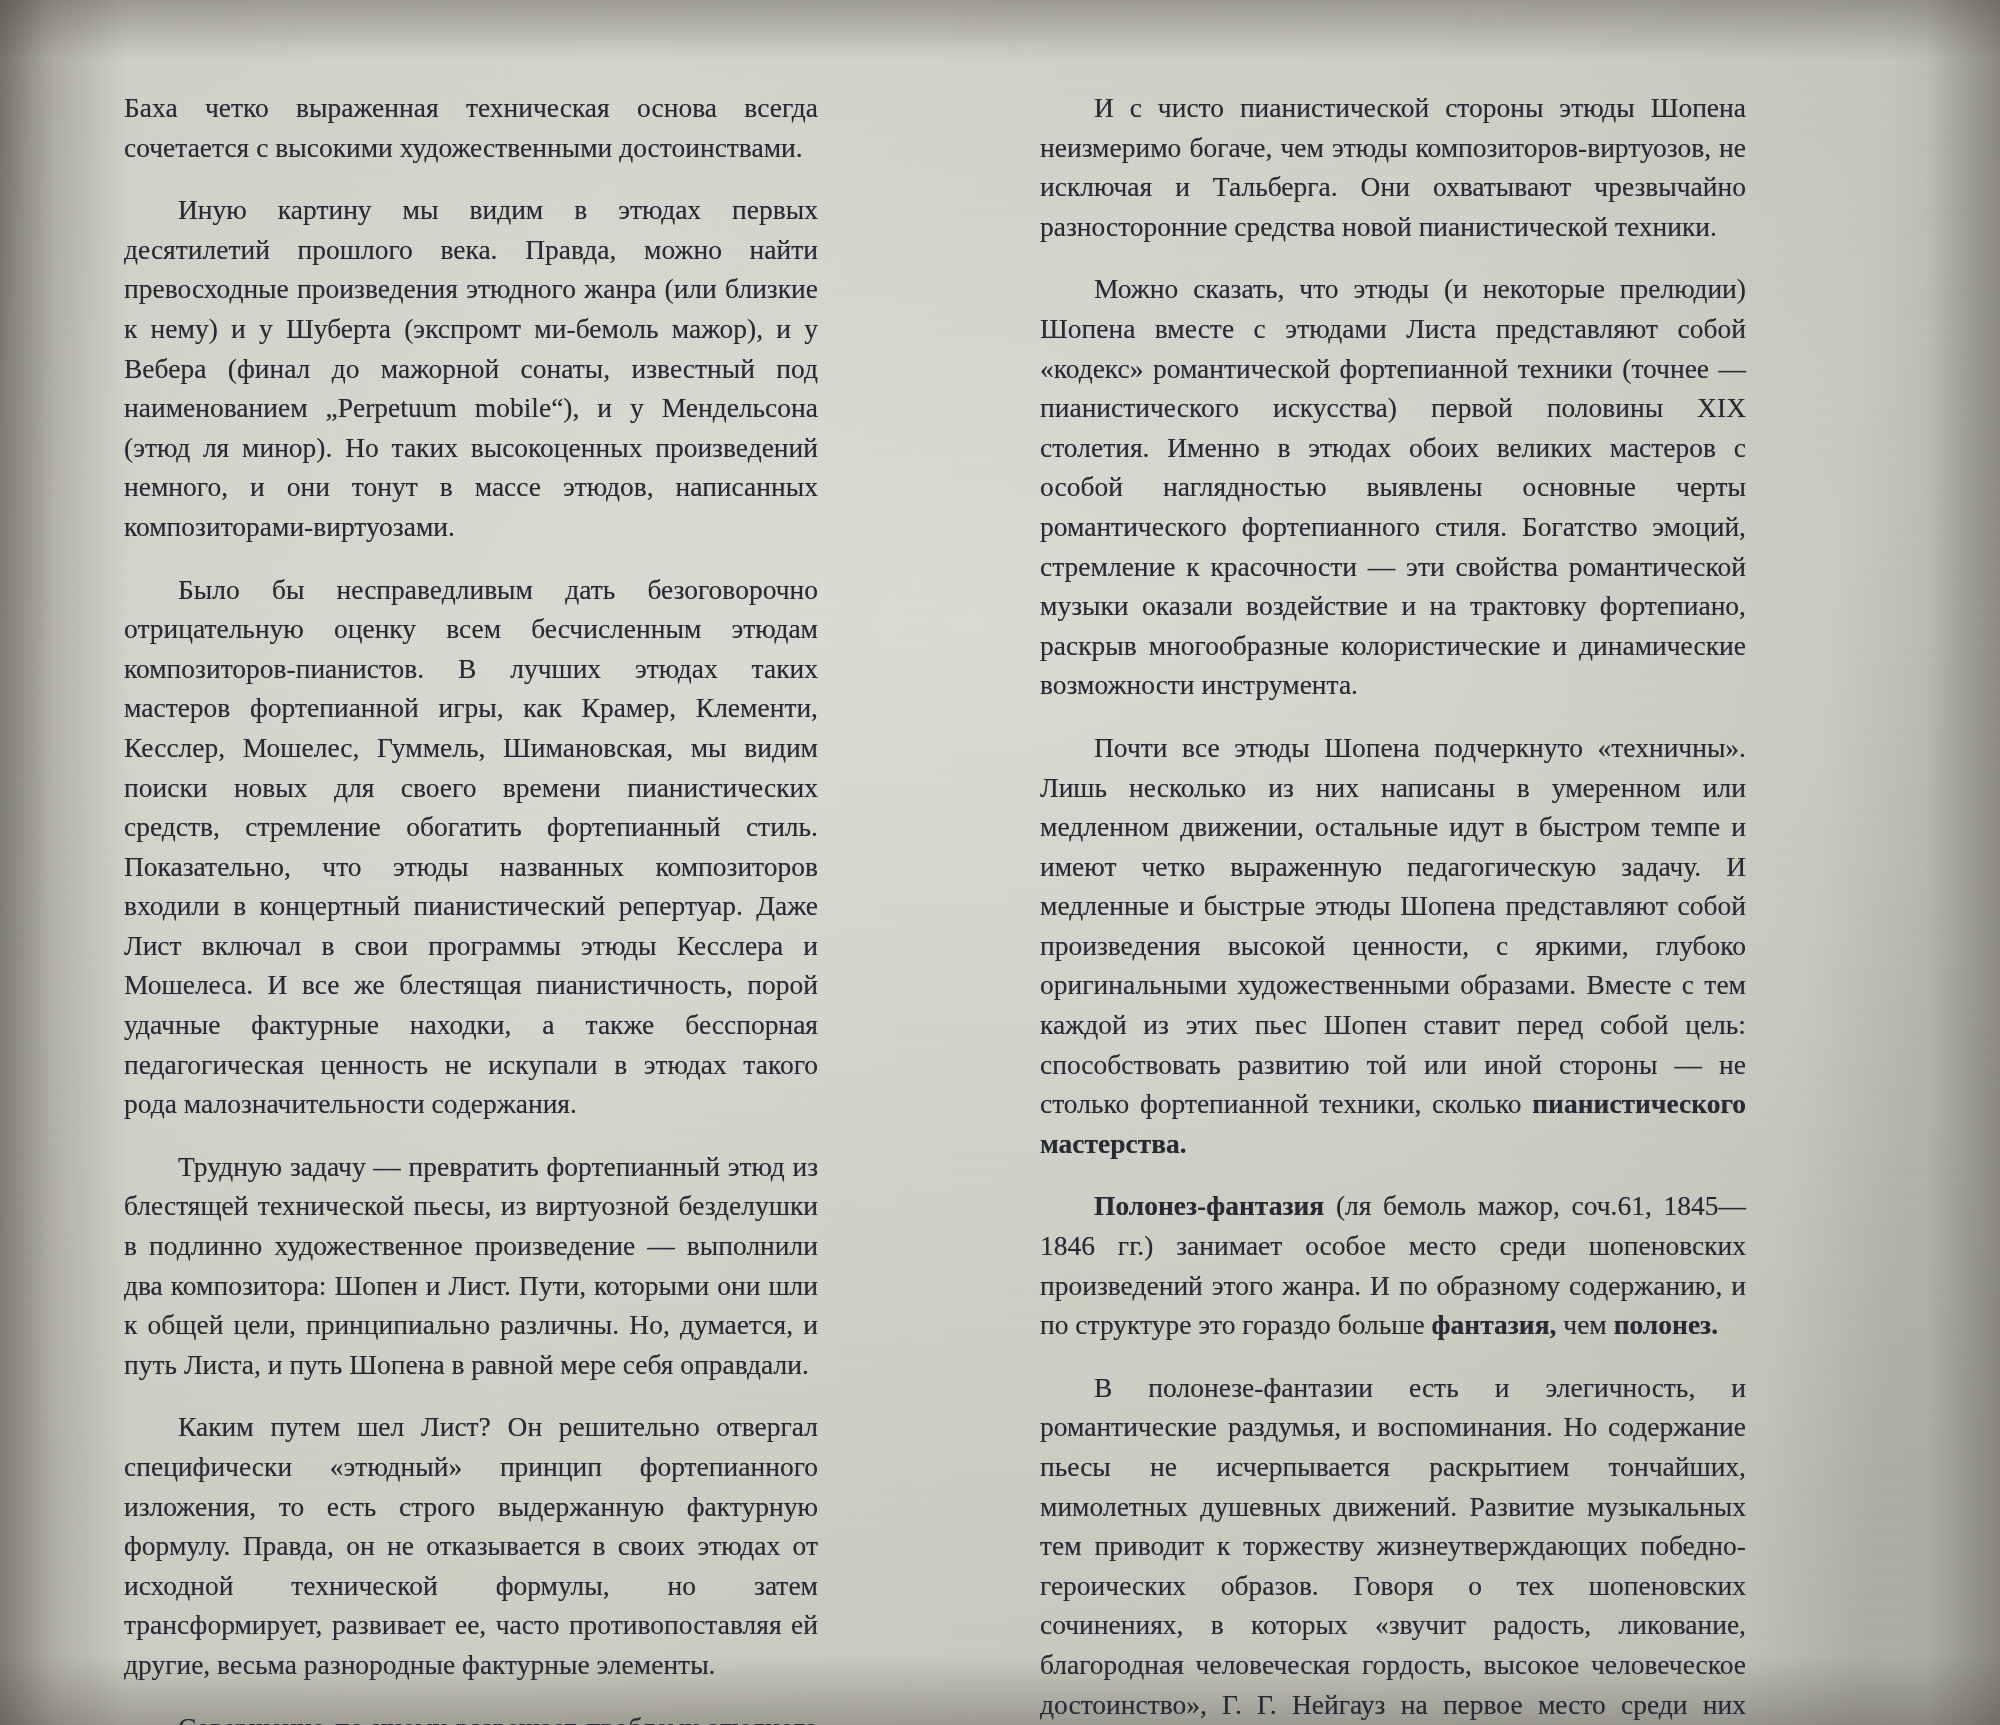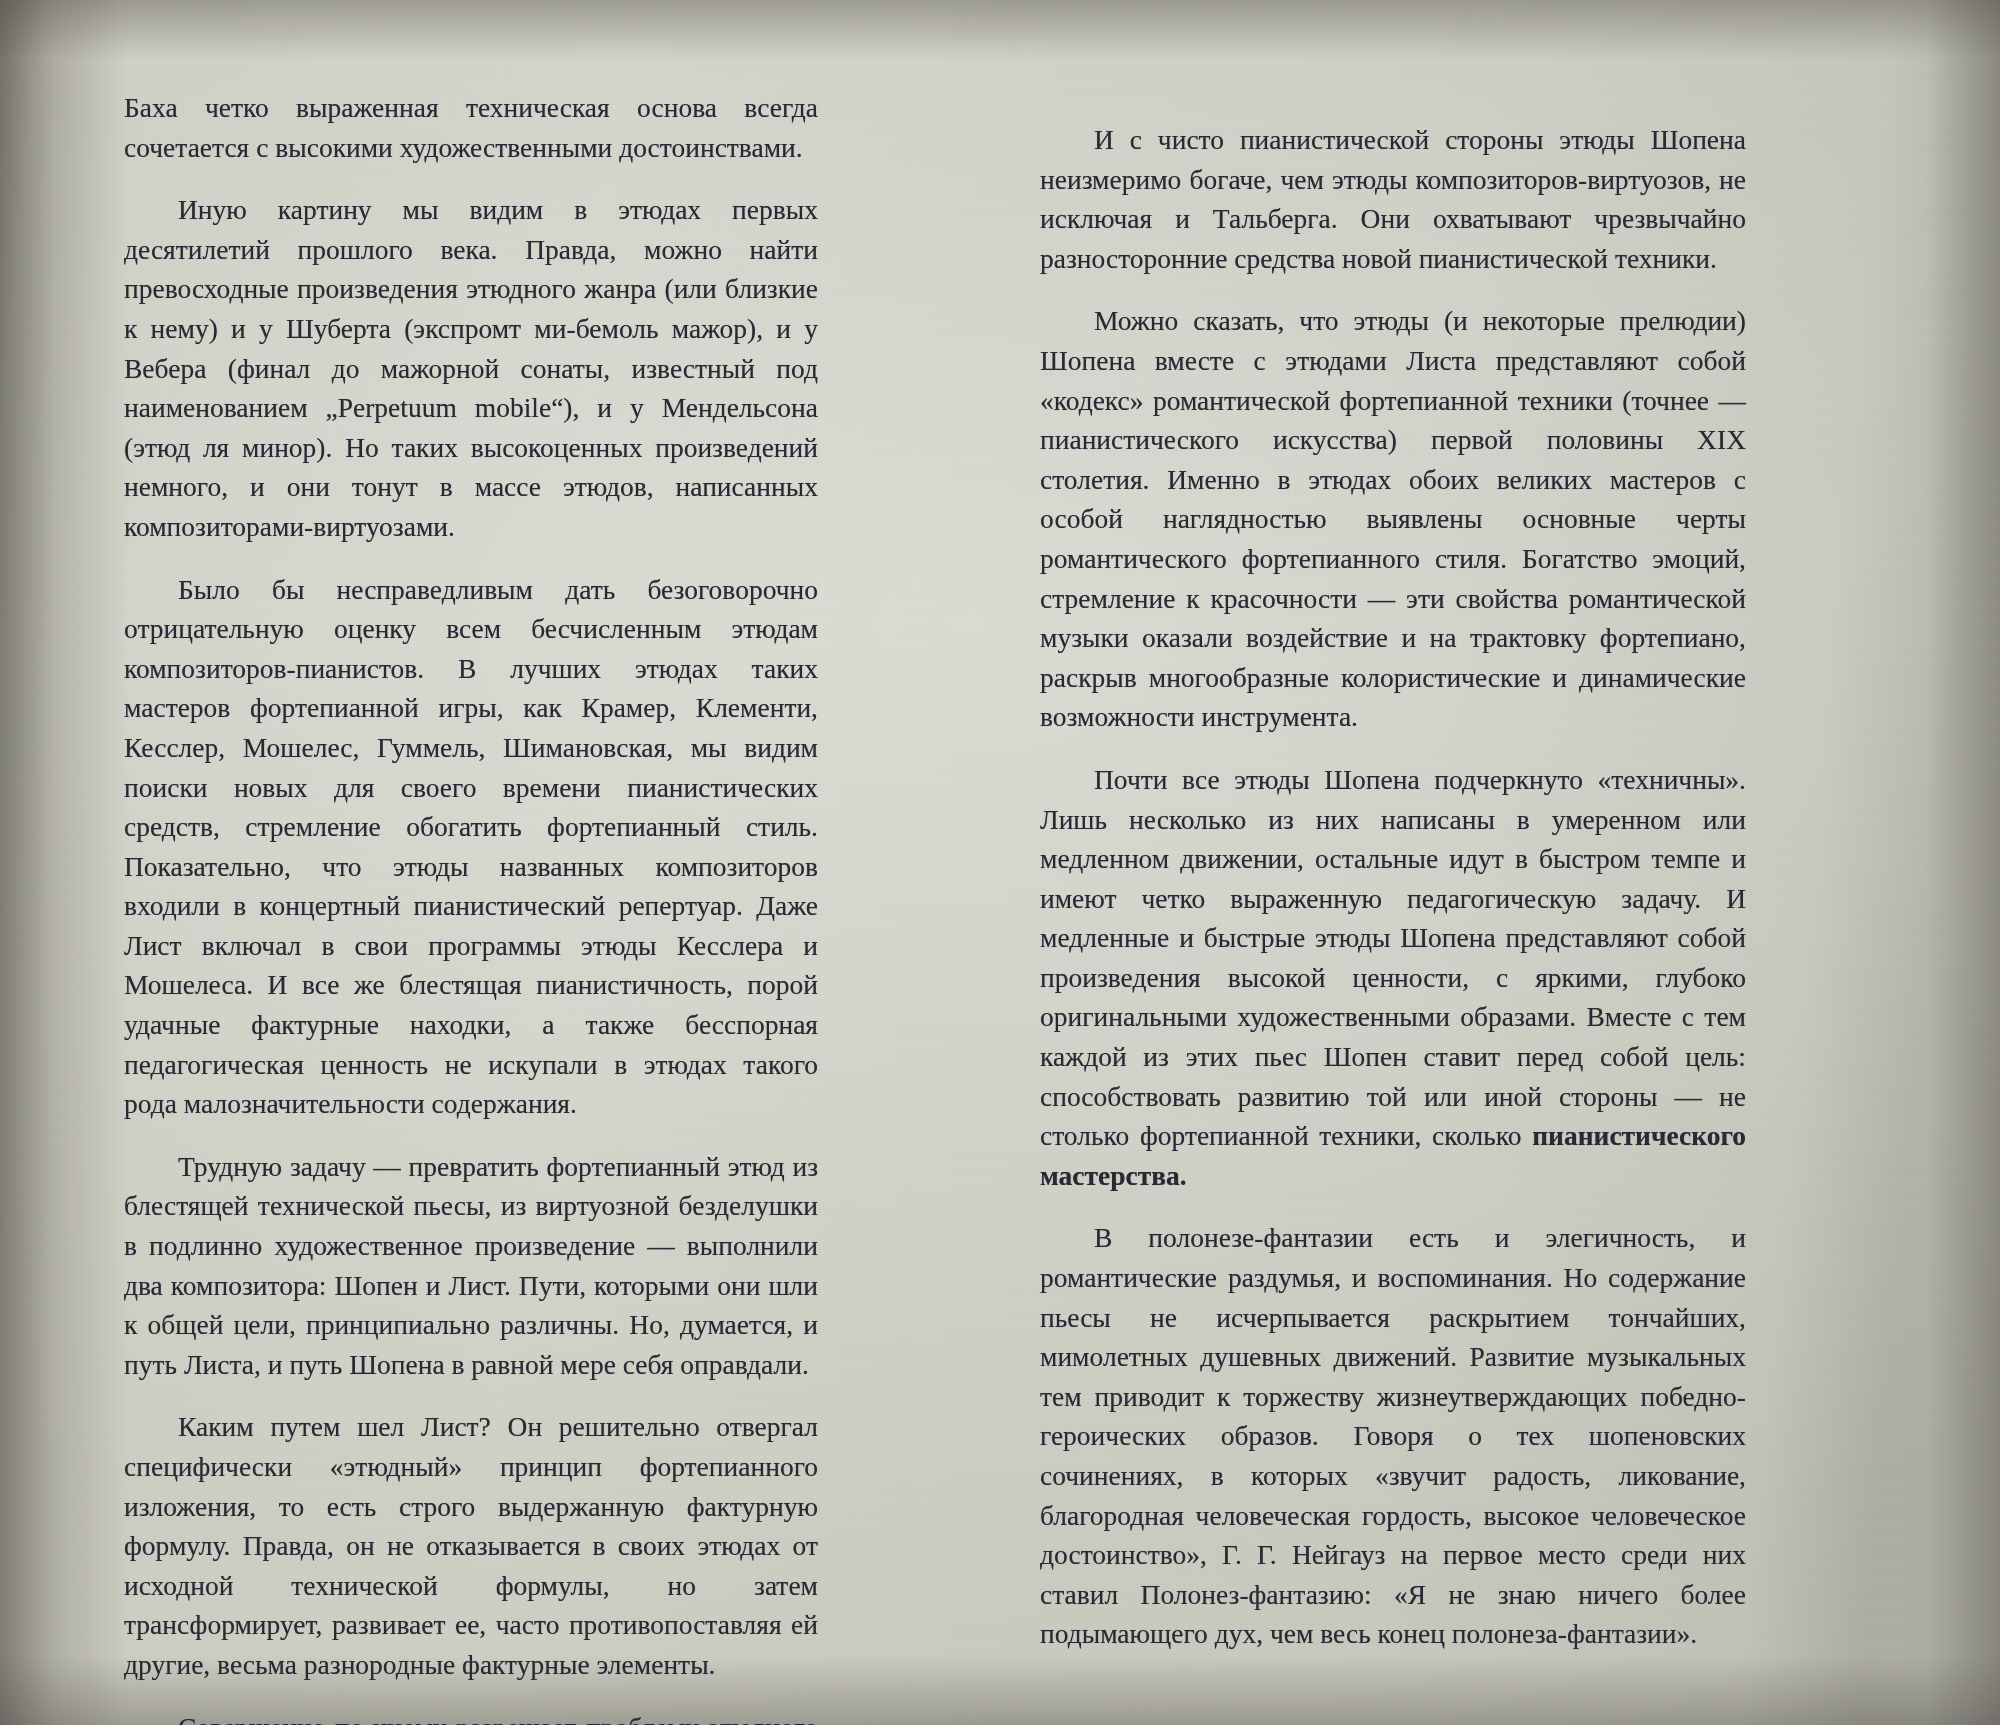--- a/index.html
+++ b/index.html
@@ -78,21 +78,21 @@
     text-align: justify;
     text-justify: inter-word;
     -webkit-font-smoothing: antialiased;
   }
   .col-left  { left: 124px; }
   .col-right { left: 1040px; width: 706px; }
 
   .column p {
     margin: 0 0 0 0;
   }
-  .column p.indent { text-indent: 54px; margin-top: 32px; }
+  .column p.indent { text-indent: 54px; }
   .column p.noindent { text-indent: 0; }
   .column p.gap { margin-top: 23px; }
 
   
   .column p { text-align: justify; }
   .column p:after {
     content: "";
     display: inline-block;
     width: 100%;
   }
@@ -122,18 +122,19 @@
       <p class="indent nostretch gap">Было бы несправедливым дать безоговорочно отрицательную оценку всем бесчисленным этюдам композиторов-пианистов. В лучших этюдах таких мастеров фортепианной игры, как Крамер, Клементи, Кесслер, Мошелес, Гуммель, Шимановская, мы видим поиски новых для своего времени пианистических средств, стремление обогатить фортепианный стиль. Показательно, что этюды названных композиторов входили в концертный пианистический репертуар. Даже Лист включал в свои программы этюды Кесслера и Мошелеса. И все же блестящая пианистичность, порой удачные фактурные находки, а также бесспорная педагогическая ценность не искупали в этюдах такого рода малозначительности содержания.</p>
       <p class="indent nostretch gap">Трудную задачу — превратить фортепианный этюд из блестящей технической пьесы, из виртуозной безделушки в подлинно художественное произведение — выполнили два композитора: Шопен и Лист. Пути, которыми они шли к общей цели, принципиально различны. Но, думается, и путь Листа, и путь Шопена в равной мере себя оправдали.</p>
       <p class="indent nostretch gap">Каким путем шел Лист? Он решительно отвергал специфически «этюдный» принцип фортепианного изложения, то есть строго выдержанную фактурную формулу. Правда, он не отказывается в своих этюдах от исходной технической формулы, но затем трансформирует, развивает ее, часто противопоставляя ей другие, весьма разнородные фактурные элементы.</p>
       <p class="indent nostretch gap">Совершенно по-иному разрешает проблему этюдного жанра Шопен. С чрезвычайной последовательностью он выдерживает на протяжении почти каждого из своих этюдов одну определенную техническую идею. Некоторые этюды выглядят узкотехническими не только по сравнению с листовскими, но и со многими этюдами композиторов виртуозного направления. Кажется, невозможно с бо́льшей определенностью выявить техницизм фортепианного изложения, невозможно проявить бо́льшую скупость в выборе фактурных формул. И все же этюды Шопена, как и этюды Листа, находятся на одном полюсе, а этюды, например, Тальберга — на другом. Хотя этюды Тальберга не лишены поэтичности, хотя его фортепианное письмо изящно и колоритно, в его пьесах на первом плане — красота фортепианного звучания. Тогда как у Листа и Шопена на первом плане — творческая мысль, яркий, самобытный </p>
     </div>
 
     <div class="column col-right">
       <p class="indent nostretch">И с чисто пианистической стороны этюды Шопена неизмеримо богаче, чем этюды композиторов-виртуозов, не исключая и Тальберга. Они охватывают чрезвычайно разносторонние средства новой пианистической техники.</p>
       <p class="indent nostretch gap">Можно сказать, что этюды (и некоторые прелюдии) Шопена вместе с этюдами Листа представляют собой «кодекс» романтической фортепианной техники (точнее — пианистического искусства) первой половины XIX столетия. Именно в этюдах обоих великих мастеров с особой наглядностью выявлены основные черты романтического фортепианного стиля. Богатство эмоций, стремление к красочности — эти свойства романтической музыки оказали воздействие и на трактовку фортепиано, раскрыв многообразные колористические и динамические возможности инструмента.</p>
       <p class="indent nostretch gap">Почти все этюды Шопена подчеркнуто «техничны». Лишь несколько из них написаны в умеренном или медленном движении, остальные идут в быстром темпе и имеют четко выраженную педагогическую задачу. И медленные и быстрые этюды Шопена представляют собой произведения высокой ценности, с яркими, глубоко оригинальными художественными образами. Вместе с тем каждой из этих пьес Шопен ставит перед собой цель: способствовать развитию той или иной стороны — не столько фортепианной техники, сколько <b>пианистического мастерства.</b></p>
+      <p class="indent nostretch gap"><b>Полонез-фантазия</b> (ля бемоль мажор, соч.61, 1845—1846 гг.) занимает особое место среди шопеновских произведений этого жанра. И по образному содержанию, и по структуре это гораздо больше <b>фантазия,</b> чем <b>полонез.</b></p>
       <p class="indent nostretch gap">В полонезе-фантазии есть и элегичность, и романтические раздумья, и воспоминания. Но содержание пьесы не исчерпывается раскрытием тончайших, мимолетных душевных движений. Развитие музыкальных тем приводит к торжеству жизнеутверждающих победно-героических образов. Говоря о тех шопеновских сочинениях, в которых «звучит радость, ликование, благородная человеческая гордость, высокое человеческое достоинство», Г. Г. Нейгауз на первое место среди них ставил Полонез-фантазию: «Я не знаю ничего более подымающего дух, чем весь конец полонеза-фантазии».</p>
 
     </div>
 
   </div>
 </div>
 
 </body></html>

